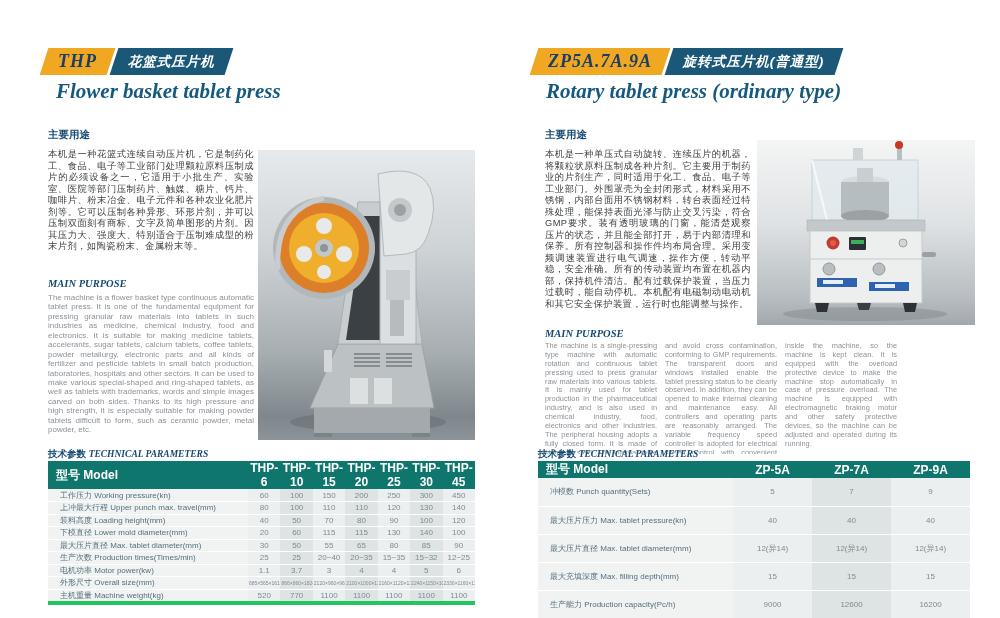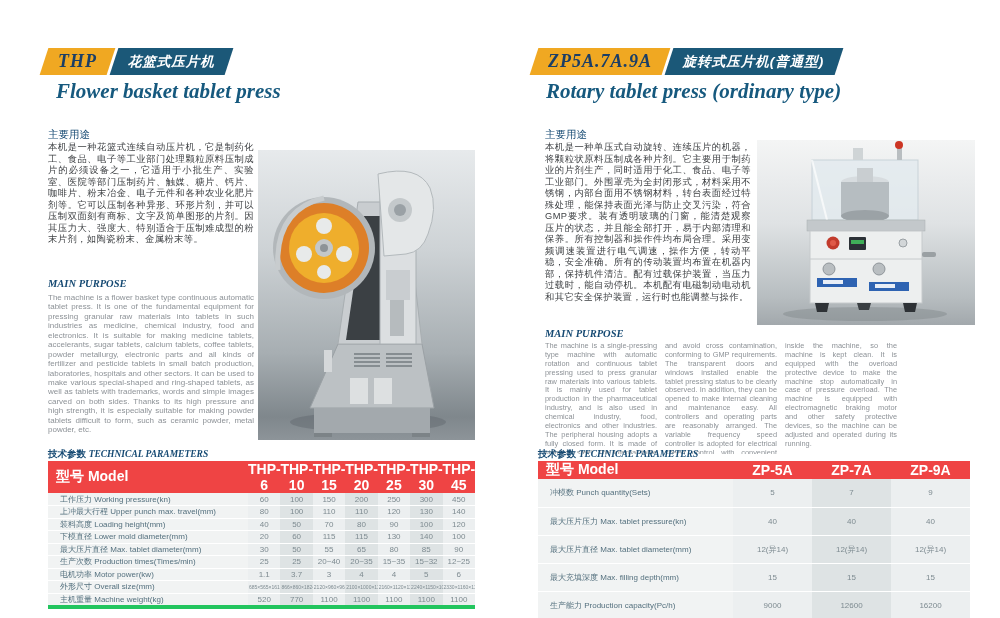--- a/index.html
+++ b/index.html
@@ -19,21 +19,21 @@
   .badge.blue { background:#1b5878; margin-left:3px; }
   .badge.blue > span { font-size:13.5px; font-weight:bold; font-style:italic; color:#ffffff; letter-spacing:1px; }
   .subtitle { position:absolute; font-family:"Liberation Serif", serif; font-style:italic; font-weight:bold; font-size:21px; color:#16597e; }
   #left-page .subtitle { left:56px; top:79px; }
   #right-page .subtitle { left:46px; top:79px; }
 
   
   .cn-block { position:absolute; width:206px; overflow:hidden; }
   #left-page .cn-block { left:48px; top:128px; height:150px; }
   #right-page .cn-block { left:45px; top:128px; height:190px; }
-  .cn-title { font-size:10.5px; font-weight:normal; color:#164a73; margin-bottom:0; }
+  .cn-title { font-size:10.5px; font-weight:bold; color:#164a73; margin-bottom:7px; }
   .cn-body { font-size:9.3px; line-height:1.24; color:#3c3f42; text-align:justify; letter-spacing:0.4px; }
 
   
   .en-title { font-family:"Liberation Serif", serif; font-style:italic; font-weight:bold; font-size:10.5px; color:#164a73; margin-bottom:4px; }
   .en-body { font-size:8px; line-height:1.18; color:#8d9297; text-align:justify; }
   #left-page .en-block { position:absolute; left:48px; top:278px; width:206px; height:166px; overflow:hidden; }
   #right-page .en-block-title { position:absolute; left:45px; top:328px; width:206px; }
   .en-cols { position:absolute; top:342px; display:flex; gap:8px; }
   #right-page .en-cols { left:45px; width:352px; height:112px; overflow:hidden; }
   .en-col { width:112px; font-size:7.4px; line-height:1.2; color:#8d9297; text-align:justify; }
@@ -48,21 +48,21 @@
 
   
   .table-title { position:absolute; font-size:9.5px; color:#164a73; }
   .table-title .cn { font-weight:bold; }
   .table-title .en { font-family:"Liberation Serif", serif; font-style:italic; font-weight:bold; }
   #left-page .table-title { left:48px; top:448px; }
   #right-page .table-title { left:38px; top:448px; }
   table.spec { position:absolute; border-collapse:collapse; table-layout:fixed; }
   #left-table { left:48px; top:461px; width:427px; }
   #right-table { left:38px; top:461px; width:432px; }
-  table.spec th { background:#ef4444; color:#ffffff; font-size:14px; font-weight:bold; height:15px; text-align:center; padding:0 0; }
+  table.spec th { background:#0f766e; color:#ffffff; font-size:12px; font-weight:bold; height:15px; text-align:center; padding:0 0; }
   table.spec th.lbl { text-align:left; padding-left:8px; width:200px; }
   #right-table th.lbl { width:195px; }
   table.spec td { font-size:8px; color:#7e8b91; text-align:center; height:12.5px; padding:0 1px;
     background:#eceff0; border-bottom:1px solid #ffffff; white-space:nowrap; overflow:hidden; }
   #right-table td { height:28px; }
   table.spec td.lbl { text-align:left; padding-left:12px; background:#f1f3f3; color:#54707e; }
   table.spec td:nth-child(2n+3):not(.lbl) { background:#dee3e4; }
   table.spec tbody tr:last-child td { border-bottom:4px solid #22c55e; }
   table.spec td.sm { font-size:5px; letter-spacing:0; }
 

